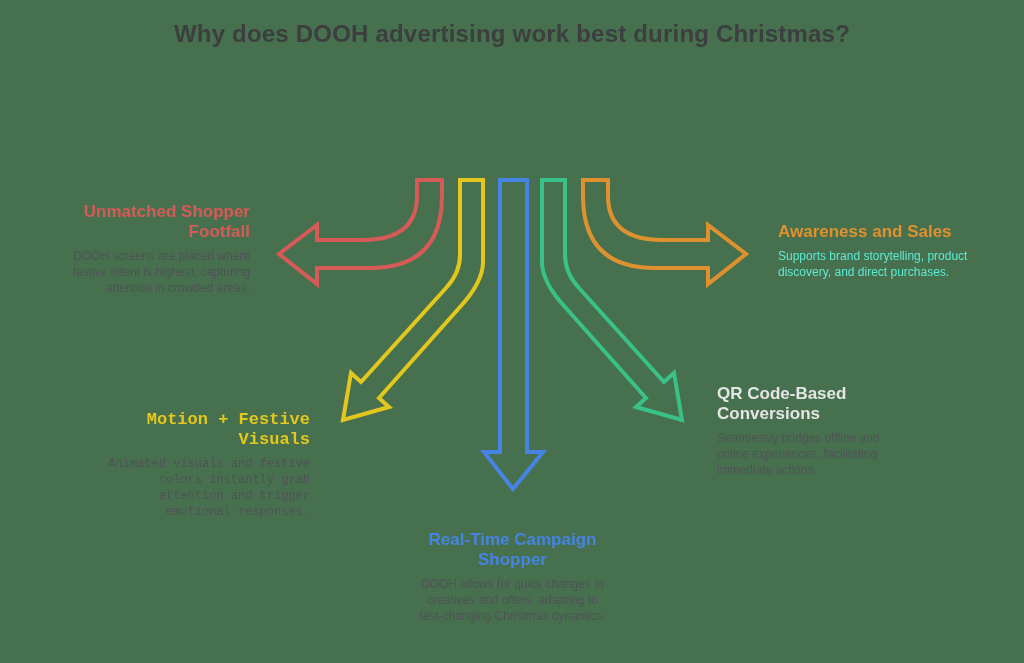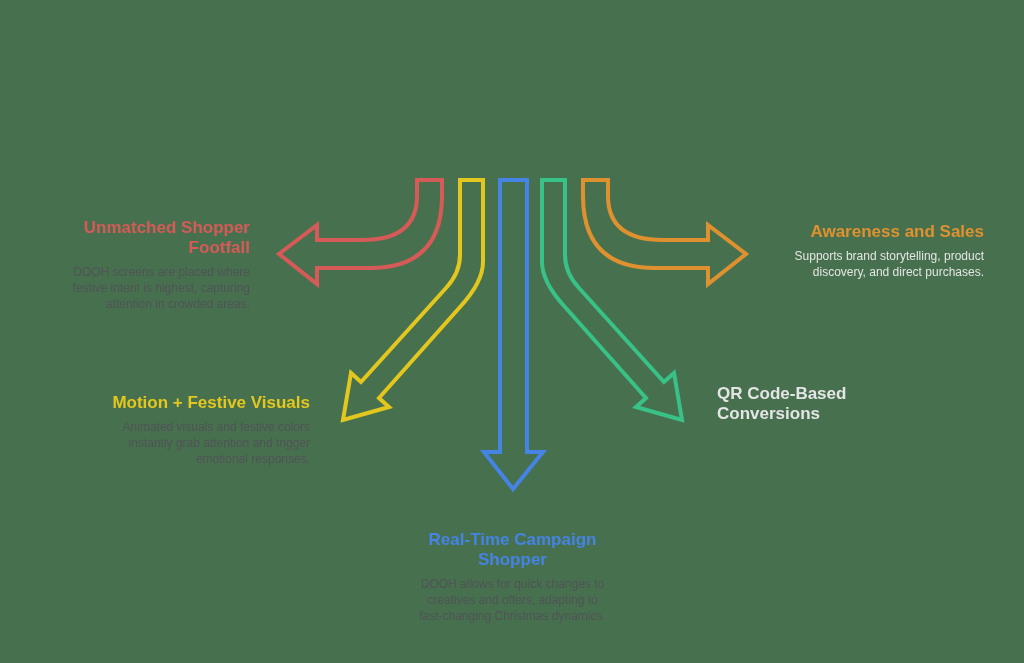--- a/index.html
+++ b/index.html
@@ -47,32 +47,33 @@
   .block p {
     margin: 7px 0 0 0;
     font-size: 12px;
     line-height: 1.32;
     font-weight: 500;
   }
   .align-right { text-align: right; }
   .align-left  { text-align: left; }
   .align-center{ text-align: center; }
 
-  .block-footfall  { left: 38px;  top: 202px; width: 212px; margin-top: 16px; }
-  .block-awareness { left: 778px; top: 222px; width: 206px; text-align: right; }
-  .block-motion    { left: 100px; top: 393px; width: 210px; }
+  .block-footfall  { left: 38px;  top: 202px; width: 212px; }
+  .block-awareness { left: 778px; top: 222px; width: 206px; }
+  .block-motion    { left: 100px; top: 410px; width: 210px; font-family: Liberation Mono, monospace; }
   .block-qr        { left: 717px; top: 384px; width: 180px; }
   .block-realtime  { left: 405px; top: 530px; width: 215px; }
   .block-realtime p { width: 190px; margin-left: auto; margin-right: auto; }
 </style>
 </head>
 <body>
 
 <div class="canvas">
 
+  <h1 class="main-title" style="color: rgb(60, 62, 64);">Why does DOOH advertising work best during Christmas?</h1>
 
   <svg class="arrows-svg" width="1024" height="663" viewBox="0 0 1024 663">
 
     <path d="M 417,180 L 442,180 L 442,196 Q 442,268 370,268 L 317,268 L 317,284 L 279,254 L 317,225 L 317,240 L 362,240 Q 417,240 417,196 Z" stroke="#D65A57"></path>
 
     <path d="M 460,180 L 460,255 Q 460,273 446,288 L 361,382 L 351,373 L 343,420 L 389,407 L 379,398 L 460,307 Q 483,282 483,262 L 483,180 Z" stroke="#E4C71E"></path>
 
     <path d="M 500,180 L 527,180 L 527,452 L 543,452 L 513,489 L 484,452 L 500,452 Z" stroke="#4583E4"></path>
 
     <path d="M 565,180 L 565,255 Q 565,273 579,288 L 664,382 L 674,373 L 682,420 L 636,407 L 646,398 L 565,307 Q 542,282 542,262 L 542,180 Z" stroke="#38C287"></path>
@@ -80,30 +81,31 @@
     <path d="M 608,180 L 583,180 L 583,196 Q 583,268 655,268 L 708,268 L 708,284 L 746,254 L 708,225 L 708,240 L 663,240 Q 608,240 608,196 Z" stroke="#E0912F"></path>
   </svg>
 
   <div class="block block-footfall align-right">
     <h3 style="color: rgb(214, 90, 87);">Unmatched Shopper Footfall</h3>
     <p style="color: rgb(80, 83, 87);">DOOH screens are placed where festive intent is highest, capturing attention in crowded areas.</p>
   </div>
 
   <div class="block block-awareness align-left">
     <h3 style="color: rgb(224, 145, 47);">Awareness and Sales</h3>
-    <p style="color: #e5e5e5;">Supports brand storytelling, product discovery, and direct purchases.</p>
+    <p style="color: #5eead4;">Supports brand storytelling, product discovery, and direct purchases.</p>
   </div>
 
   <div class="block block-motion align-right">
     <h3 style="color: rgb(228, 199, 30);">Motion + Festive Visuals</h3>
     <p style="color: rgb(80, 83, 87);">Animated visuals and festive colors instantly grab attention and trigger emotional responses.</p>
   </div>
 
   <div class="block block-qr align-left">
     <h3 style="color: #e5e5e5;">QR Code-Based Conversions</h3>
+    <p style="color: rgb(80, 83, 87);">Seamlessly bridges offline and online experiences, facilitating immediate actions.</p>
   </div>
 
   <div class="block block-realtime align-center">
     <h3 style="color: rgb(69, 131, 228);">Real-Time Campaign Shopper</h3>
     <p style="color: rgb(80, 83, 87);">DOOH allows for quick changes to creatives and offers, adapting to fast-changing Christmas dynamics.</p>
   </div>
 
 </div>
 
 </body></html>

